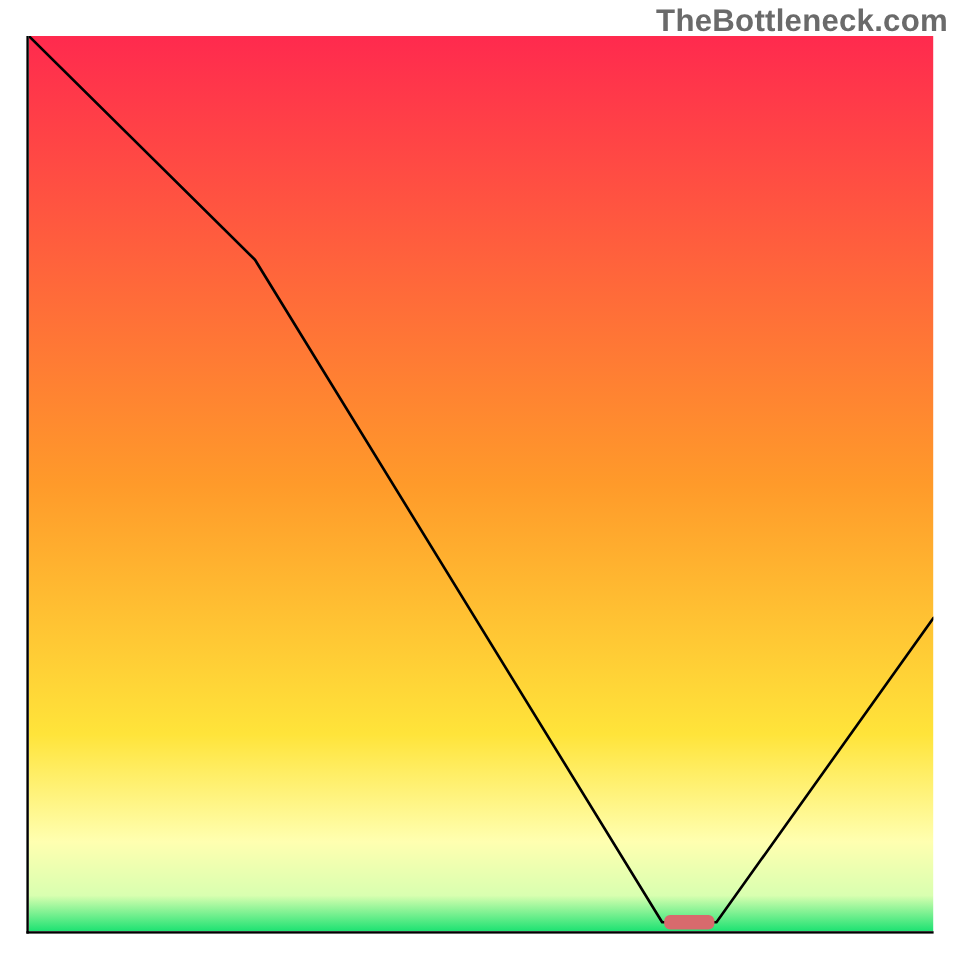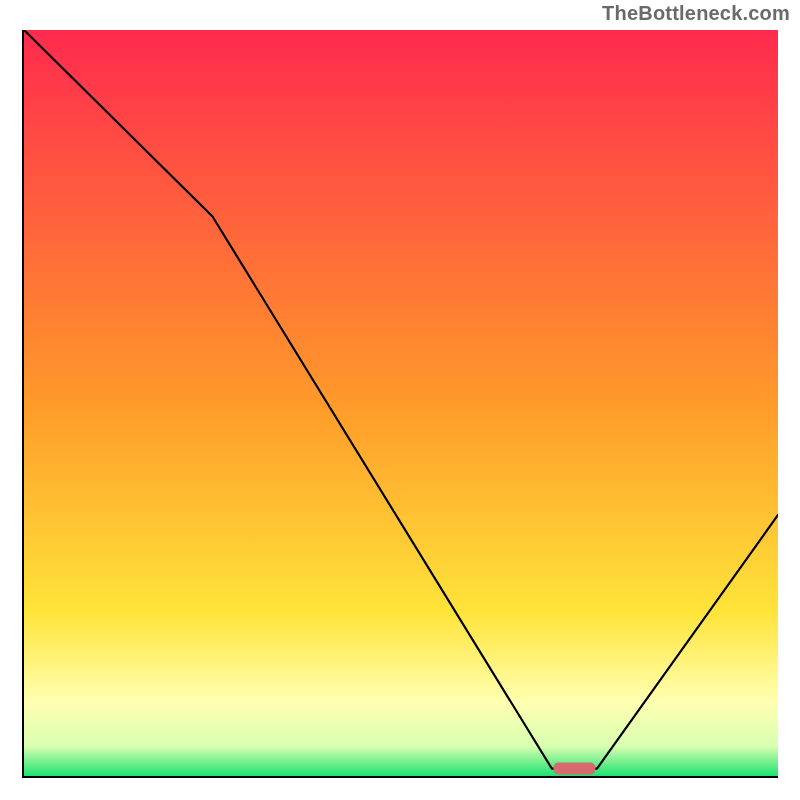--- a/index.html
+++ b/index.html
@@ -13,21 +13,21 @@
   .stage {
     position: relative;
     width: 800px;
     height: 800px;
   }
   .watermark {
     position: absolute;
     top: 2px;
     right: 10px;
     font-family: Arial, Helvetica, sans-serif;
-    font-size: 20px;
+    font-size: 26px;
     font-weight: 600;
     color: #6a6a6a;
     letter-spacing: 0.2px;
     user-select: none;
   }
   .plot {
     position: absolute;
     left: 22px;
     top: 30px;
     width: 756px;  

